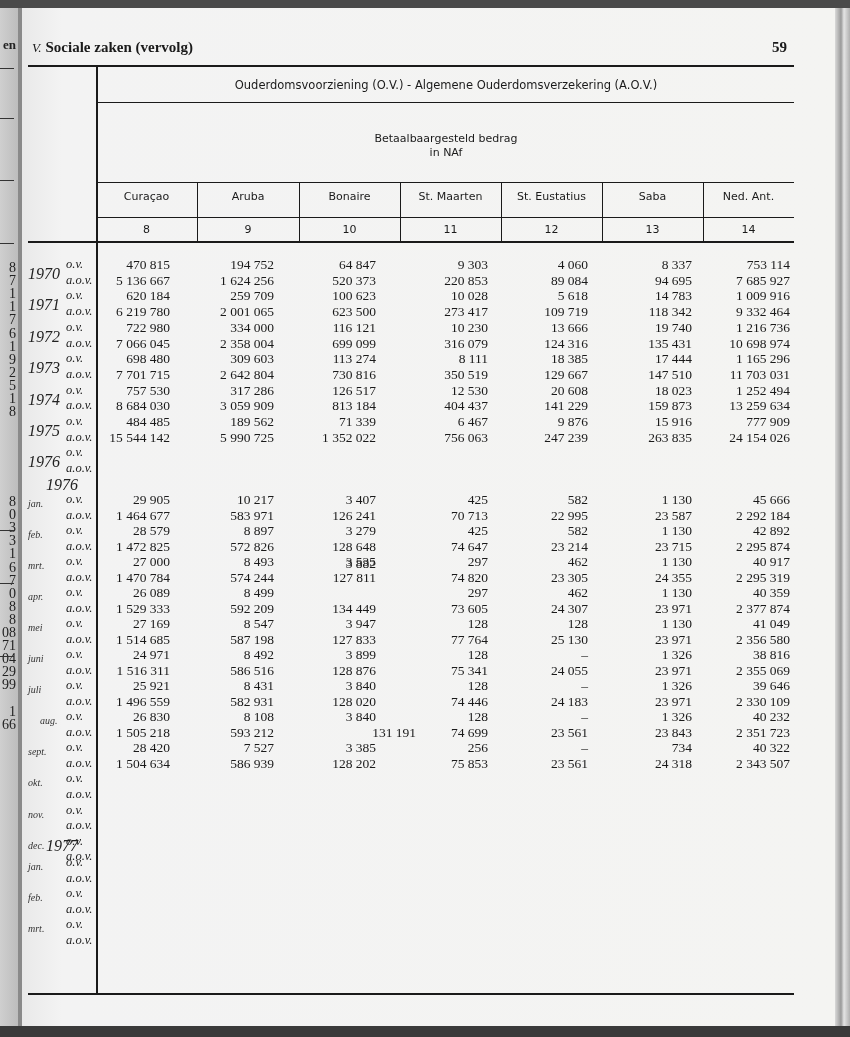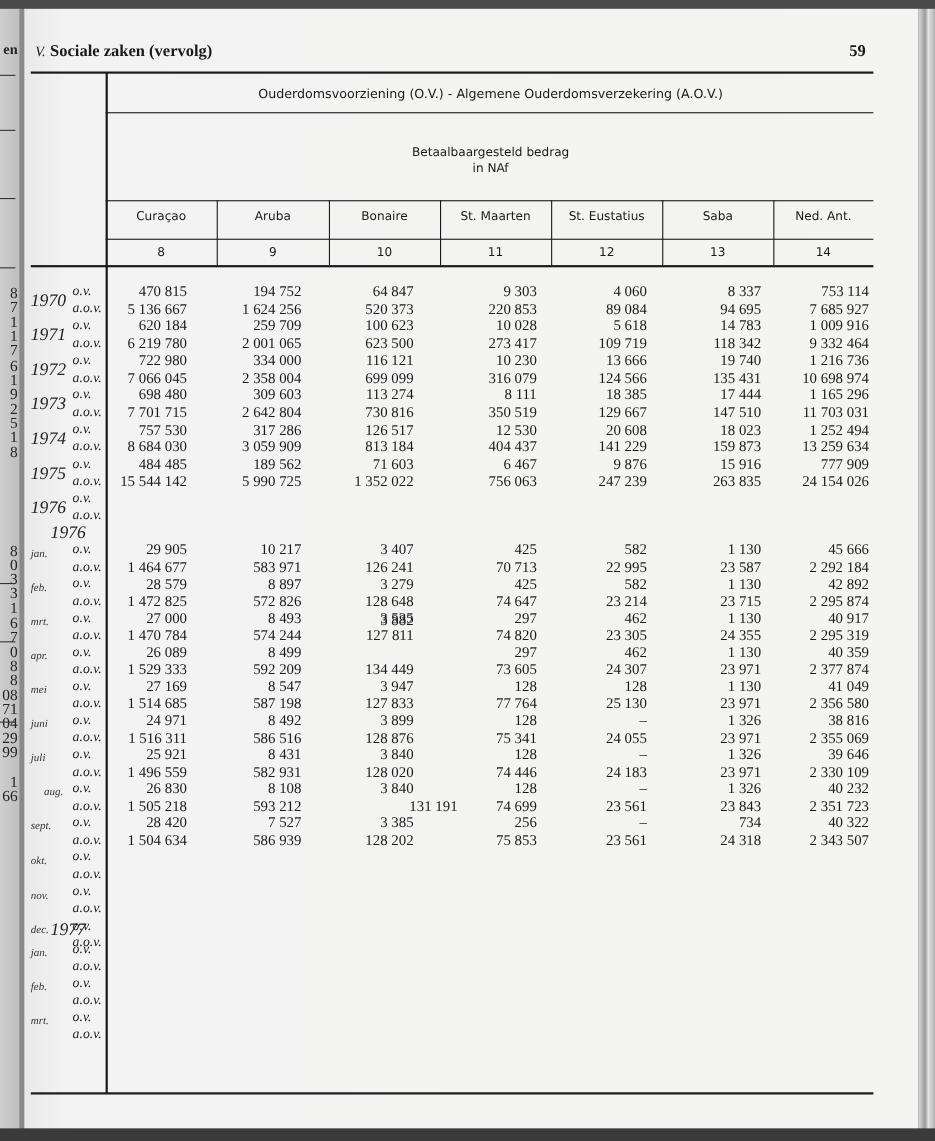--- a/index.html
+++ b/index.html
@@ -175,21 +175,21 @@
       <div class="num" style="left:244px;width:110px;top:311.79999999999995px;">116 121</div>
       <div class="num" style="left:356px;width:110px;top:311.79999999999995px;">10 230</div>
       <div class="num" style="left:456px;width:110px;top:311.79999999999995px;">13 666</div>
       <div class="num" style="left:560px;width:110px;top:311.79999999999995px;">19 740</div>
       <div class="num" style="left:658px;width:110px;top:311.79999999999995px;">1 216 736</div>
       <div class="row-label" style="left:44px;top:327.49999999999994px;">a.o.v.</div>
       <div class="num" style="left:38px;width:110px;top:327.49999999999994px;">7 066 045</div>
       <div class="num" style="left:142px;width:110px;top:327.49999999999994px;">2 358 004</div>
       <div class="num" style="left:244px;width:110px;top:327.49999999999994px;">699 099</div>
       <div class="num" style="left:356px;width:110px;top:327.49999999999994px;">316 079</div>
-      <div class="num" style="left:456px;width:110px;top:327.49999999999994px;">124 566</div>
+      <div class="num" style="left:456px;width:110px;top:327.49999999999994px;">124 316</div>
       <div class="num" style="left:560px;width:110px;top:327.49999999999994px;">135 431</div>
       <div class="num" style="left:658px;width:110px;top:327.49999999999994px;">10 698 974</div>
       <div class="year-label" style="left:6px;top:351.19999999999993px;">1973</div>
       <div class="row-label" style="left:44px;top:343.19999999999993px;">o.v.</div>
       <div class="num" style="left:38px;width:110px;top:343.19999999999993px;">698 480</div>
       <div class="num" style="left:142px;width:110px;top:343.19999999999993px;">309 603</div>
       <div class="num" style="left:244px;width:110px;top:343.19999999999993px;">113 274</div>
       <div class="num" style="left:356px;width:110px;top:343.19999999999993px;">8 111</div>
       <div class="num" style="left:456px;width:110px;top:343.19999999999993px;">18 385</div>
       <div class="num" style="left:560px;width:110px;top:343.19999999999993px;">17 444</div>
@@ -216,21 +216,21 @@
       <div class="num" style="left:142px;width:110px;top:390.2999999999999px;">3 059 909</div>
       <div class="num" style="left:244px;width:110px;top:390.2999999999999px;">813 184</div>
       <div class="num" style="left:356px;width:110px;top:390.2999999999999px;">404 437</div>
       <div class="num" style="left:456px;width:110px;top:390.2999999999999px;">141 229</div>
       <div class="num" style="left:560px;width:110px;top:390.2999999999999px;">159 873</div>
       <div class="num" style="left:658px;width:110px;top:390.2999999999999px;">13 259 634</div>
       <div class="year-label" style="left:6px;top:413.9999999999999px;">1975</div>
       <div class="row-label" style="left:44px;top:405.9999999999999px;">o.v.</div>
       <div class="num" style="left:38px;width:110px;top:405.9999999999999px;">484 485</div>
       <div class="num" style="left:142px;width:110px;top:405.9999999999999px;">189 562</div>
-      <div class="num" style="left:244px;width:110px;top:405.9999999999999px;">71 603</div>
+      <div class="num" style="left:244px;width:110px;top:405.9999999999999px;">71 339</div>
       <div class="num" style="left:356px;width:110px;top:405.9999999999999px;">6 467</div>
       <div class="num" style="left:456px;width:110px;top:405.9999999999999px;">9 876</div>
       <div class="num" style="left:560px;width:110px;top:405.9999999999999px;">15 916</div>
       <div class="num" style="left:658px;width:110px;top:405.9999999999999px;">777 909</div>
       <div class="row-label" style="left:44px;top:421.6999999999999px;">a.o.v.</div>
       <div class="num" style="left:38px;width:110px;top:421.6999999999999px;">15 544 142</div>
       <div class="num" style="left:142px;width:110px;top:421.6999999999999px;">5 990 725</div>
       <div class="num" style="left:244px;width:110px;top:421.6999999999999px;">1 352 022</div>
       <div class="num" style="left:356px;width:110px;top:421.6999999999999px;">756 063</div>
       <div class="num" style="left:456px;width:110px;top:421.6999999999999px;">247 239</div>

